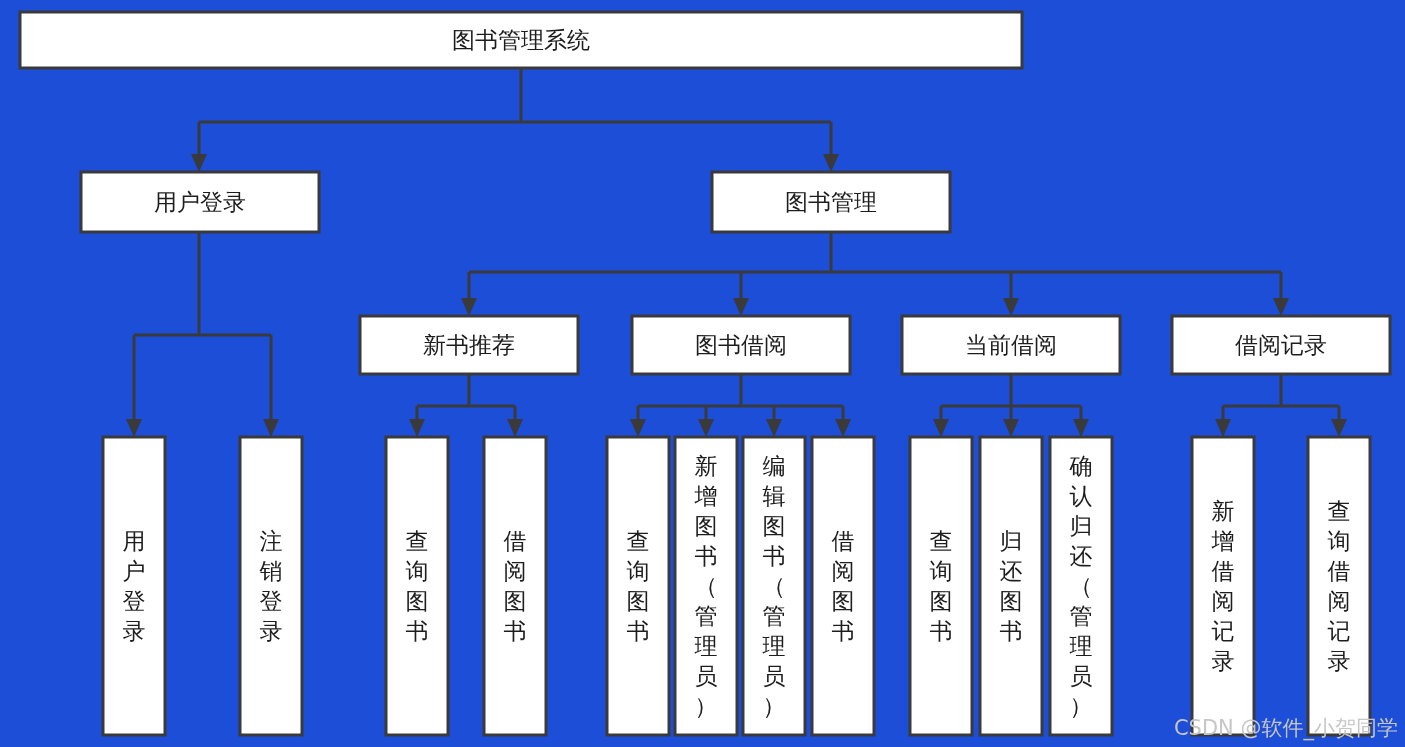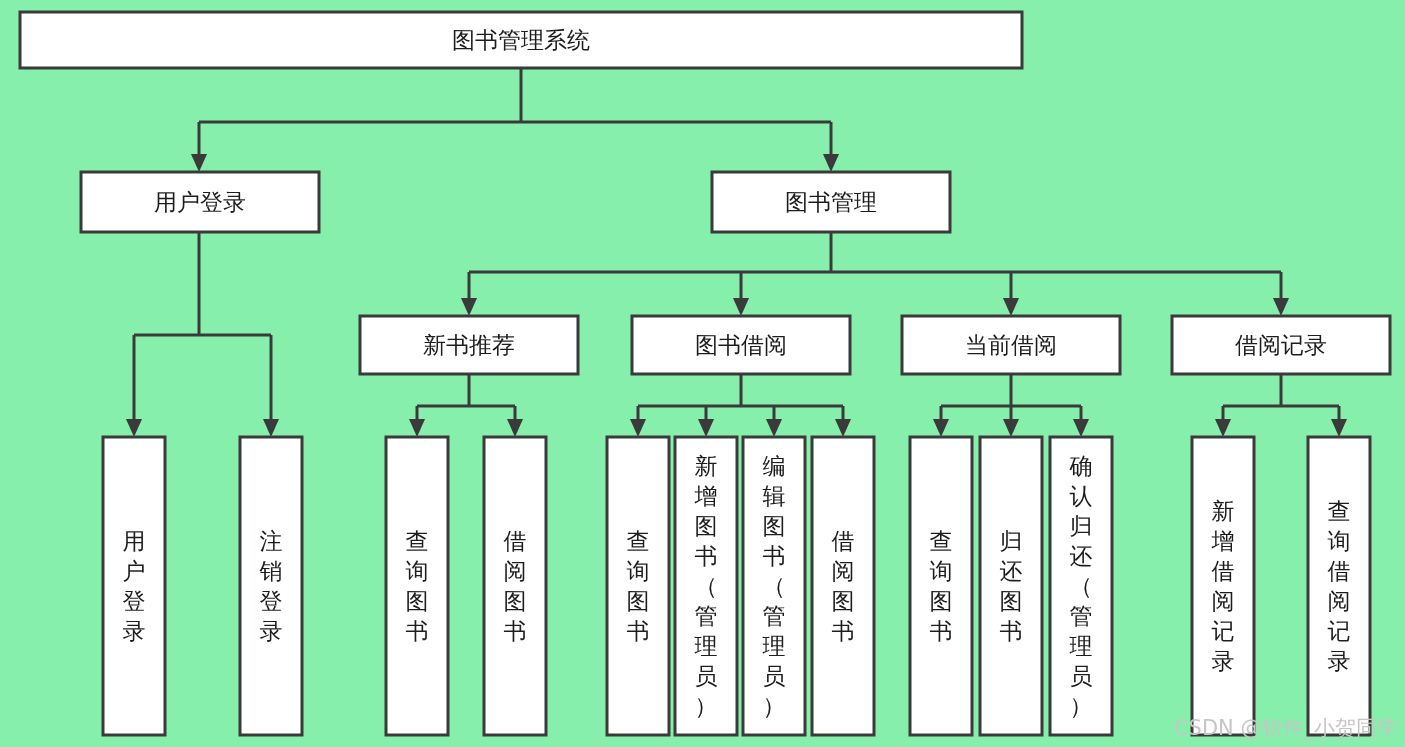--- a/index.html
+++ b/index.html
@@ -11,21 +11,21 @@
   body {
     width: 1405px;
     height: 747px;
     font-family: "DejaVu Sans", "Liberation Sans", sans-serif;
     overflow: hidden;
   }
   #diagram-root {
     position: relative;
     width: 1405px;
     height: 747px;
-    background: #86efac;
+    background: #1d4ed8;
   }
   svg#flow-svg {
     position: absolute;
     top: 0;
     left: 0;
     width: 1405px;
     height: 747px;
     display: block;
   }
   .node-box {

